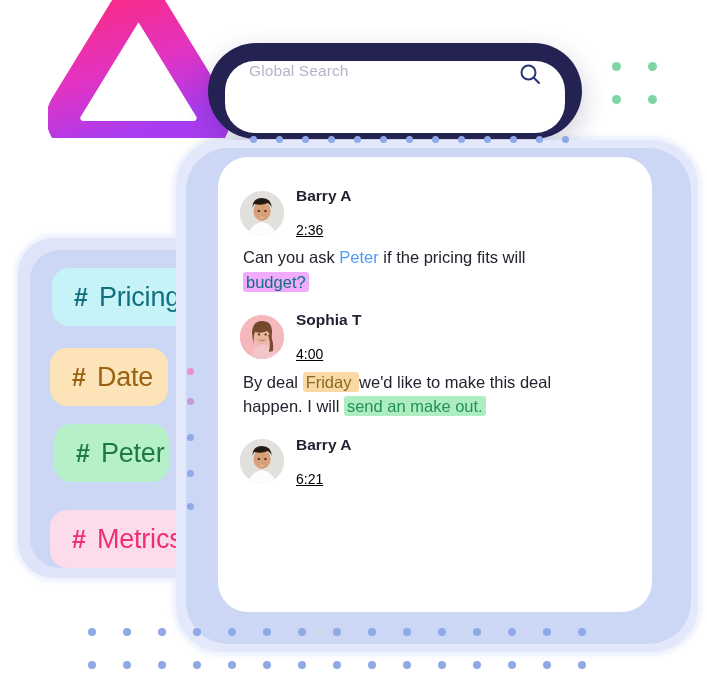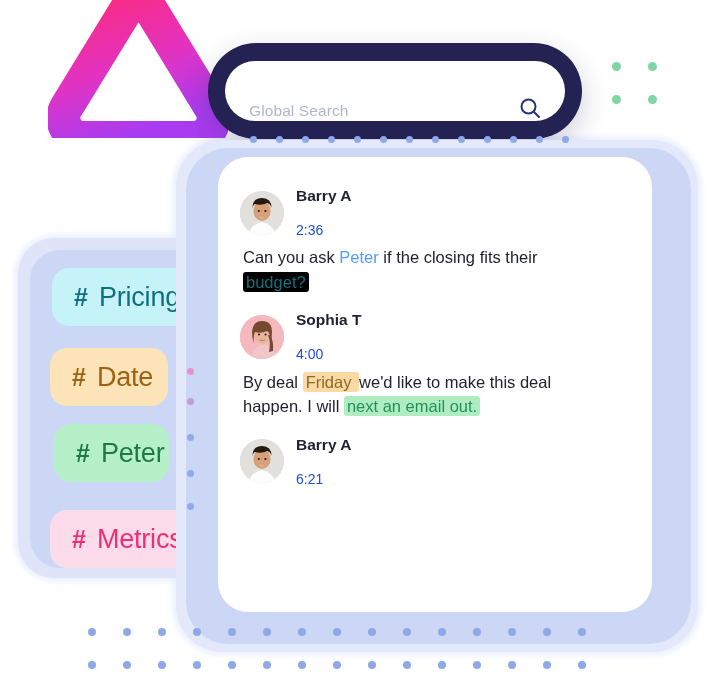--- a/index.html
+++ b/index.html
@@ -28,25 +28,25 @@
     position: absolute;
     left: 208px; top: 43px;
     width: 374px; height: 96px;
     background: #232252;
     border-radius: 48px;
     box-shadow: 0 10px 28px rgba(35,34,82,0.22);
   }
   #search-bar {
     position: absolute;
     left: 17px; top: 18px;
-    width: 340px; height: 60px;
+    width: 340px; height: 72px;
     background: #ffffff;
     border-radius: 30px;
     display: flex;
-    align-items: flex-end;
+    align-items: flex-start;
     padding: 0 22px;
     box-sizing: border-box;
   }
   #search-input-field {
     border: 0; outline: 0;
     flex: 1;
     font-family: "Liberation Sans", sans-serif;
     font-size: 15.5px;
     color: #2b2b3f;
     background: transparent;
@@ -152,22 +152,23 @@
   }
   .msg-meta { display: flex; flex-direction: column; gap: 19px; }
   .msg-author {
     font-size: 15.5px;
     font-weight: 700;
     color: #1f2030;
     line-height: 1.1;
   }
   .msg-time {
     font-size: 14px;
-    color: #1d4ed8;
+    color: #000000;
     line-height: 1.1;
+    text-decoration: underline;
   }
   .msg-body {
     font-size: 16.5px;
     line-height: 1.48;
     color: #22232f;
     padding-left: 3px;
     max-width: 350px;
   }
   .hl { border-radius: 3px; padding: 1px 3px; }
   .mention { color: #4f9df7; }
@@ -252,40 +253,40 @@
     <circle cx="18.8" cy="20" r="1.1" fill="#241a13"></circle>
     <circle cx="25.4" cy="20" r="1.1" fill="#241a13"></circle>
     <path d="M18.6 25.4 q3.4 2.6 6.8 0 q-3.4 3.6 -6.8 0z" fill="#ffffff"></path>
     <path d="M16.5 22.6 q0 5 5.5 6.6 q5.5-1.6 5.5-6.6 q-1 4 -5.5 4.4 q-4.5-.4 -5.5-4.4z" fill="none"></path>
   </svg></div>
             <div class="msg-meta">
               <div class="msg-author">Barry A</div>
               <div class="msg-time">2:36</div>
             </div>
           </div>
-          <div class="msg-body"><span> Can you ask </span><span class="mention">Peter</span><span> if the closing fits their </span><span class="hl" style="background: #000000; color: rgb(17, 112, 126);">budget?</span></div>
+          <div class="msg-body"><span> Can you ask </span><span class="mention">Peter</span><span> if the pricing fits will </span><span class="hl" style="background: #f0abfc; color: rgb(17, 112, 126);">budget?</span></div>
         </div>
         <div class="message">
           <div class="msg-head">
             <div class="avatar" style="background: rgb(245, 184, 189);"><svg viewBox="0 0 44 44" width="44" height="44">
       <rect width="44" height="44" fill="#f5b8bd"></rect>
       <path d="M11 44 q2-12 11-14 l4 0 q9 2 11 14 z" fill="#f2c6c9"></path>
       <ellipse cx="22" cy="19" rx="8.5" ry="10" fill="#e8b69c"></ellipse>
       <path d="M12 17 q1-11 10-11 q10 0 10 11 q0 7 -2 12 q1-11 -3-13 q-6 3 -12 1 q-2 4 -1 12 q-2-6 -2-12 z" fill="#74492d"></path>
       <path d="M30 20 q4 6 3 16 l-4 1 q2-10 -1-17z" fill="#74492d"></path>
       <circle cx="19" cy="19.5" r="1.1" fill="#3a2519"></circle>
       <circle cx="25.6" cy="19.5" r="1.1" fill="#3a2519"></circle>
       <path d="M20 25 q2.4 1.6 4.6 0" stroke="#b4745f" stroke-width="1" fill="none" stroke-linecap="round"></path>
     </svg></div>
             <div class="msg-meta">
               <div class="msg-author">Sophia T</div>
               <div class="msg-time">4:00</div>
             </div>
           </div>
-          <div class="msg-body"><span>By deal </span><span class="hl" style="background: rgb(251, 217, 165); color: rgb(139, 106, 34);">Friday </span><span> we'd like to make this deal happen. I will </span><span class="hl" style="background: rgb(174, 237, 192); color: rgb(36, 145, 90);">next an email out.</span></div>
+          <div class="msg-body"><span>By deal </span><span class="hl" style="background: rgb(251, 217, 165); color: rgb(139, 106, 34);">Friday </span><span> we'd like to make this deal happen. I will </span><span class="hl" style="background: rgb(174, 237, 192); color: rgb(36, 145, 90);">send an make out.</span></div>
         </div>
         <div class="message">
           <div class="msg-head">
             <div class="avatar" style="background: rgb(226, 224, 221);"><svg viewBox="0 0 44 44" width="44" height="44">
     <rect width="44" height="44" fill="#e2e0dd"></rect>
     <path d="M8 44 q3-11 14-13 l0 0 q11 2 14 13 z" fill="#fdfdfd"></path>
     <ellipse cx="22" cy="20" rx="8.6" ry="10" fill="#d8a078"></ellipse>
     <path d="M12.5 17 q0-10 9.5-10 q9.5 0 9.5 10 q-1-4 -4-5 q-6 3 -13 1 q-1.5 1.6 -2 4z" fill="#241a13"></path>
     <circle cx="18.8" cy="20" r="1.1" fill="#241a13"></circle>
     <circle cx="25.4" cy="20" r="1.1" fill="#241a13"></circle>

